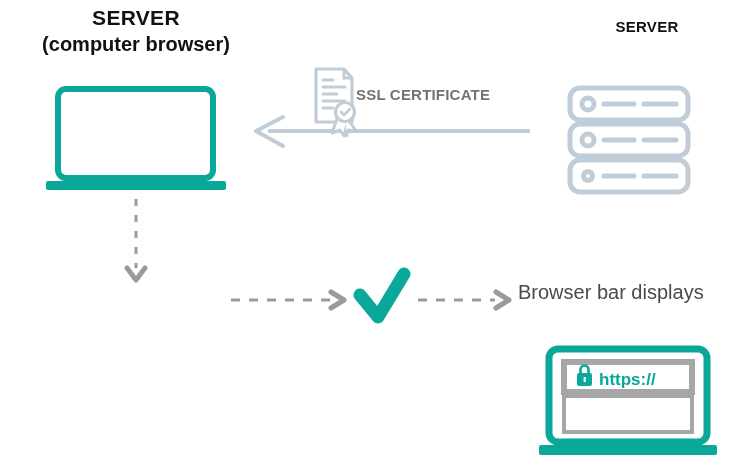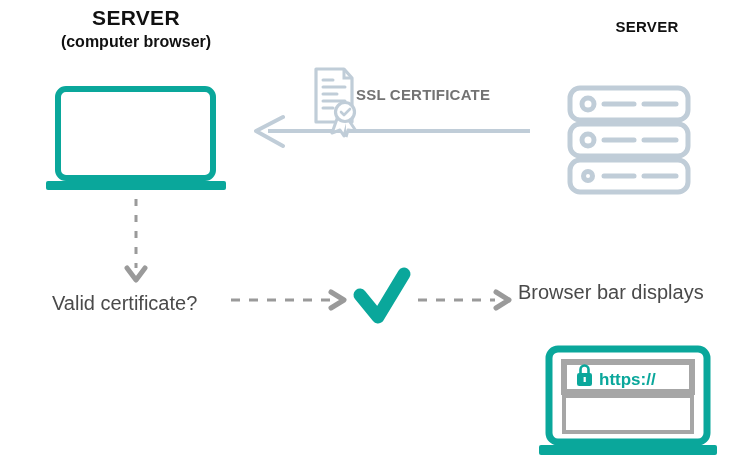--- a/index.html
+++ b/index.html
@@ -32,21 +32,21 @@
     line-height: 1.18;
   }
   #client-heading {
     left: 0px;
     top: 6px;
     width: 272px;
     font-size: 21px;
   }
   #client-heading .sub {
     display: block;
-    font-size: 16px;
+    font-size: 20px;
     letter-spacing: 0px;
     margin-top: 2px;
   }
   #server-heading {
     left: 528px;
     top: 18px;
     width: 238px;
     font-size: 15px;
   }
 
@@ -185,19 +185,18 @@
 
   <div class="abs heading" id="client-heading">
     <span>SERVER</span>
     <span class="sub">(computer browser)</span>
   </div>
 
   <div class="abs heading" id="server-heading">SERVER</div>
 
   <div class="abs" id="ssl-label">SSL CERTIFICATE</div>
 
-  <div class="abs flow-text" id="valid-cert-label">Valid certificate?</div>
 
   <div class="abs flow-text" id="browser-bar-label">
     <span>Browser bar displays</span><br>
   </div>
 
 </div>
 
 </body></html>

